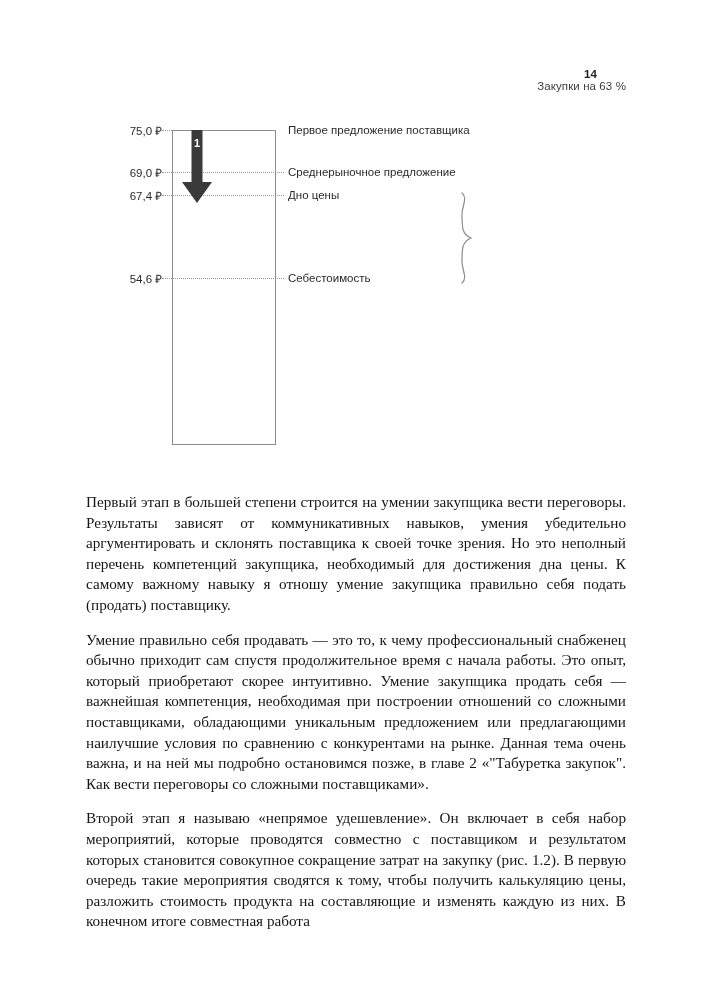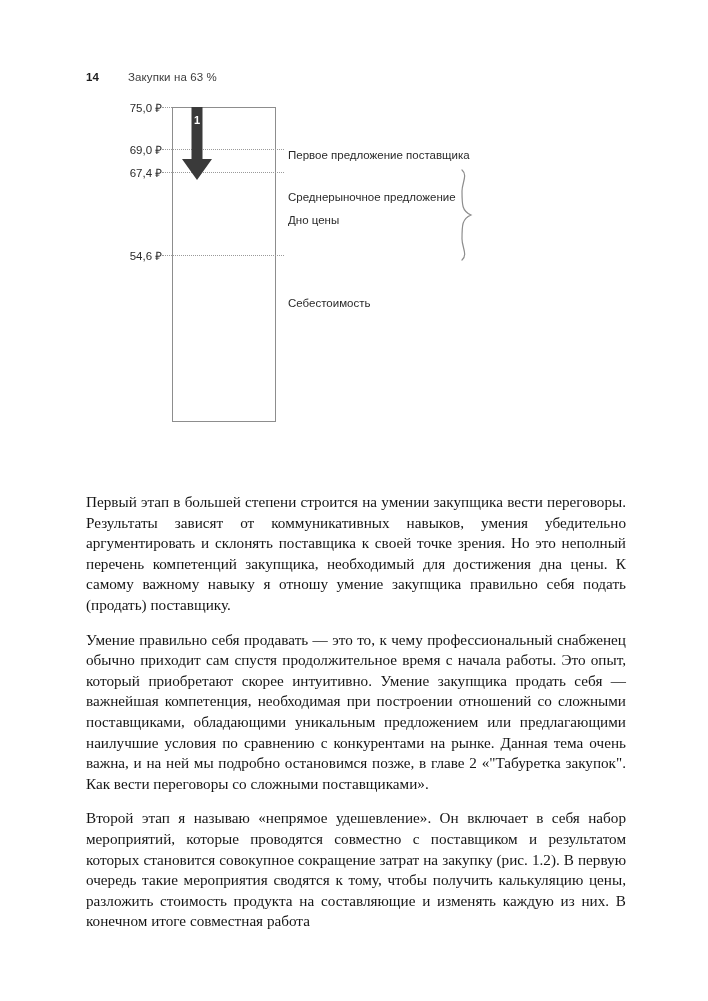--- a/index.html
+++ b/index.html
@@ -20,37 +20,38 @@
   #running-head {
     position: absolute;
     left: 86px;
     top: 68px;
     width: 540px;
     height: 18px;
     font-family: "Liberation Sans", sans-serif;
     font-size: 11.5px;
     color: #3d3d3d;
     display: flex;
-    align-items: center;
+    align-items: flex-end;
+    flex-direction: column;
   }
   #running-head .folio {
     font-weight: bold;
     width: 42px;
     color: #1d1d1d;
     letter-spacing: .2px;
   }
   #running-head .book-title {
     letter-spacing: .1px;
   }
 
   
   #figure {
     position: absolute;
     left: 0;
-    top: 93px;
+    top: 116px;
     width: 636px;
     height: 360px;
   }
 
   
   #price-column {
     position: absolute;
     left: 172px;
     top: 14px;
     width: 104px;
@@ -91,21 +92,20 @@
 
   
   .series-label {
     position: absolute;
     left: 288px;
     font-family: "Liberation Sans", sans-serif;
     font-size: 11.5px;
     color: #2a2a2a;
     white-space: nowrap;
     transform: translateY(-50%);
-    margin-top: 48px;
   }
 
   
   #descend-arrow {
     position: absolute;
     left: 181px;
     top: 14px;
     width: 32px;
     height: 80px;
   }

